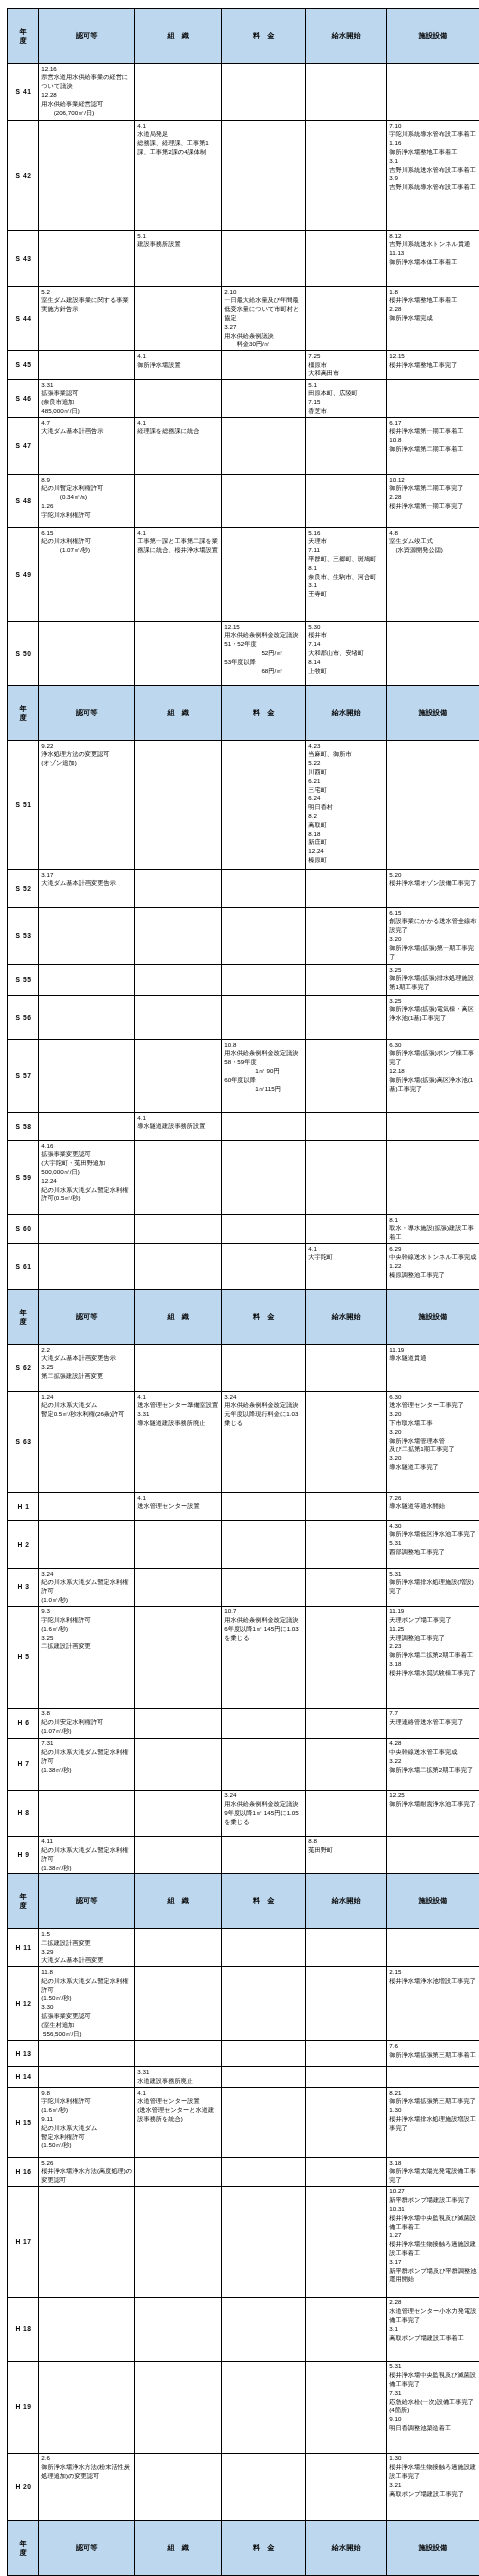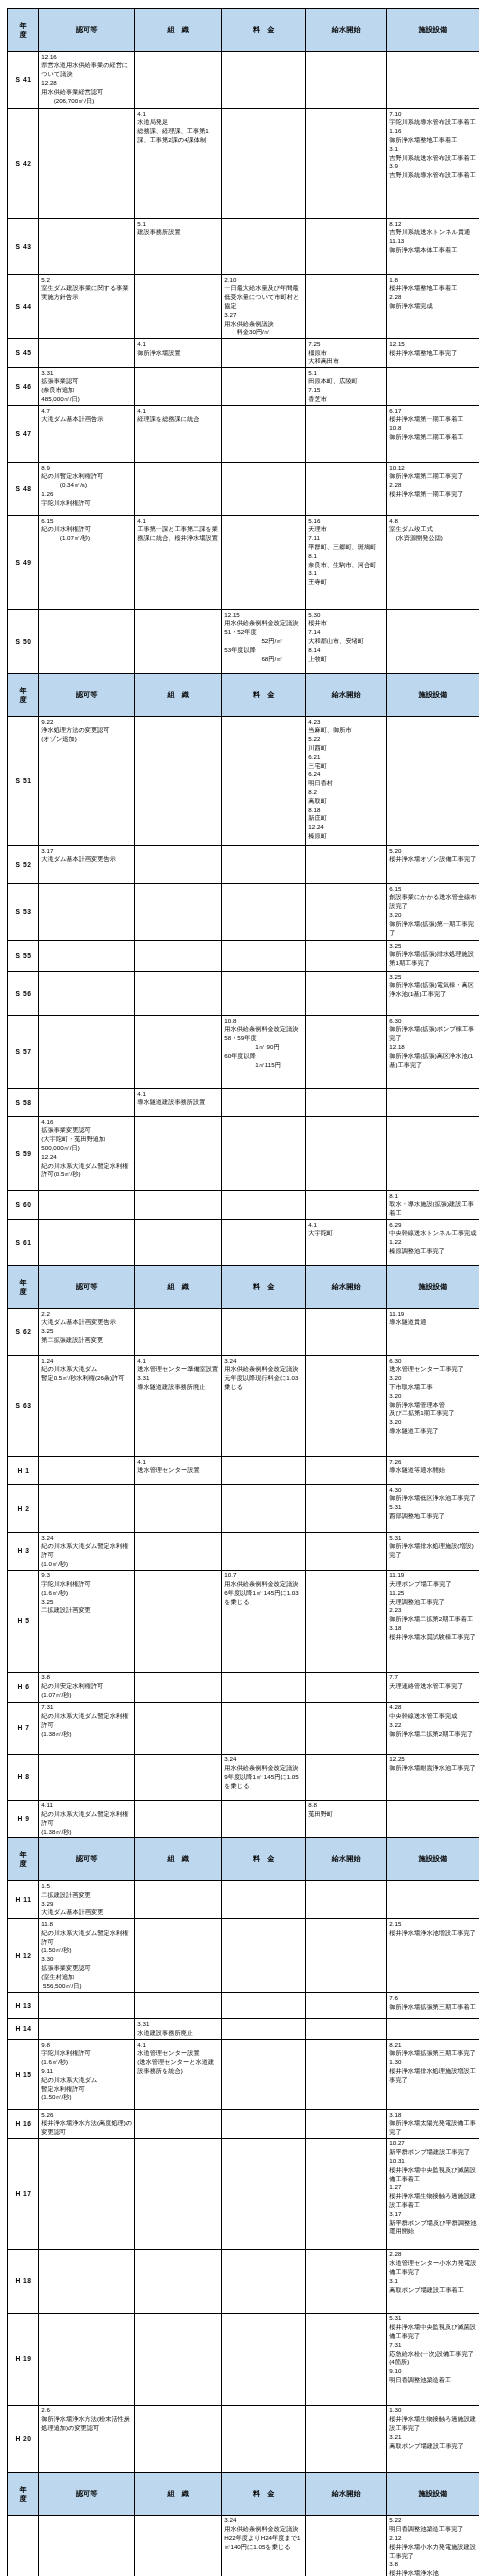--- a/index.html
+++ b/index.html
@@ -31,21 +31,21 @@
   .row:last-child .cell { border-bottom: none; }
   .header-row .cell {
     background: #BDD7EE;
     font-weight: bold;
     font-size: 7.2px;
     display: flex;
     align-items: center;
     justify-content: center;
     text-align: center;
     white-space: normal;
-    padding: 12px 1px;
+    padding: 18px 1px;
   }
   .year-head-label {
     display: inline-block;
     width: 1.1em;
     line-height: 1.25;
     word-break: break-all;
   }
   .year-cell {
     display: flex;
     align-items: center;

